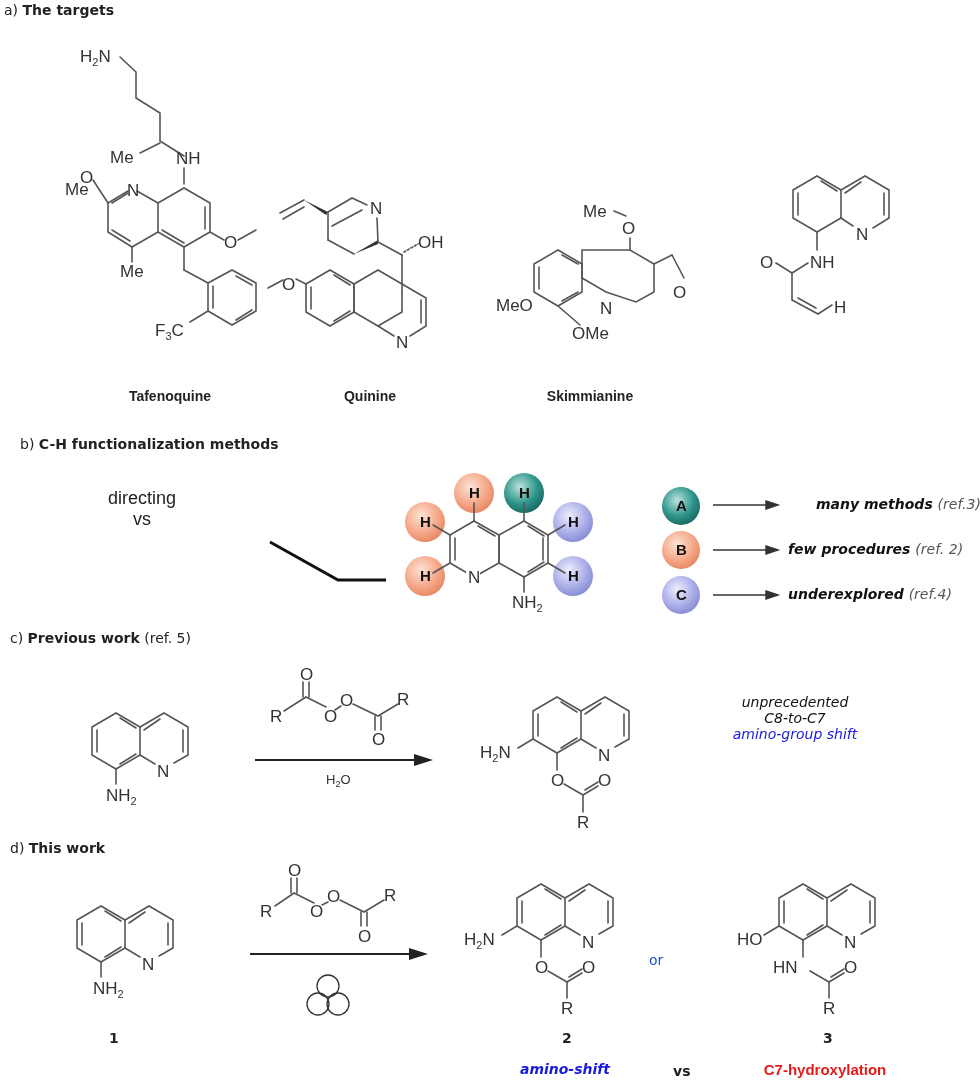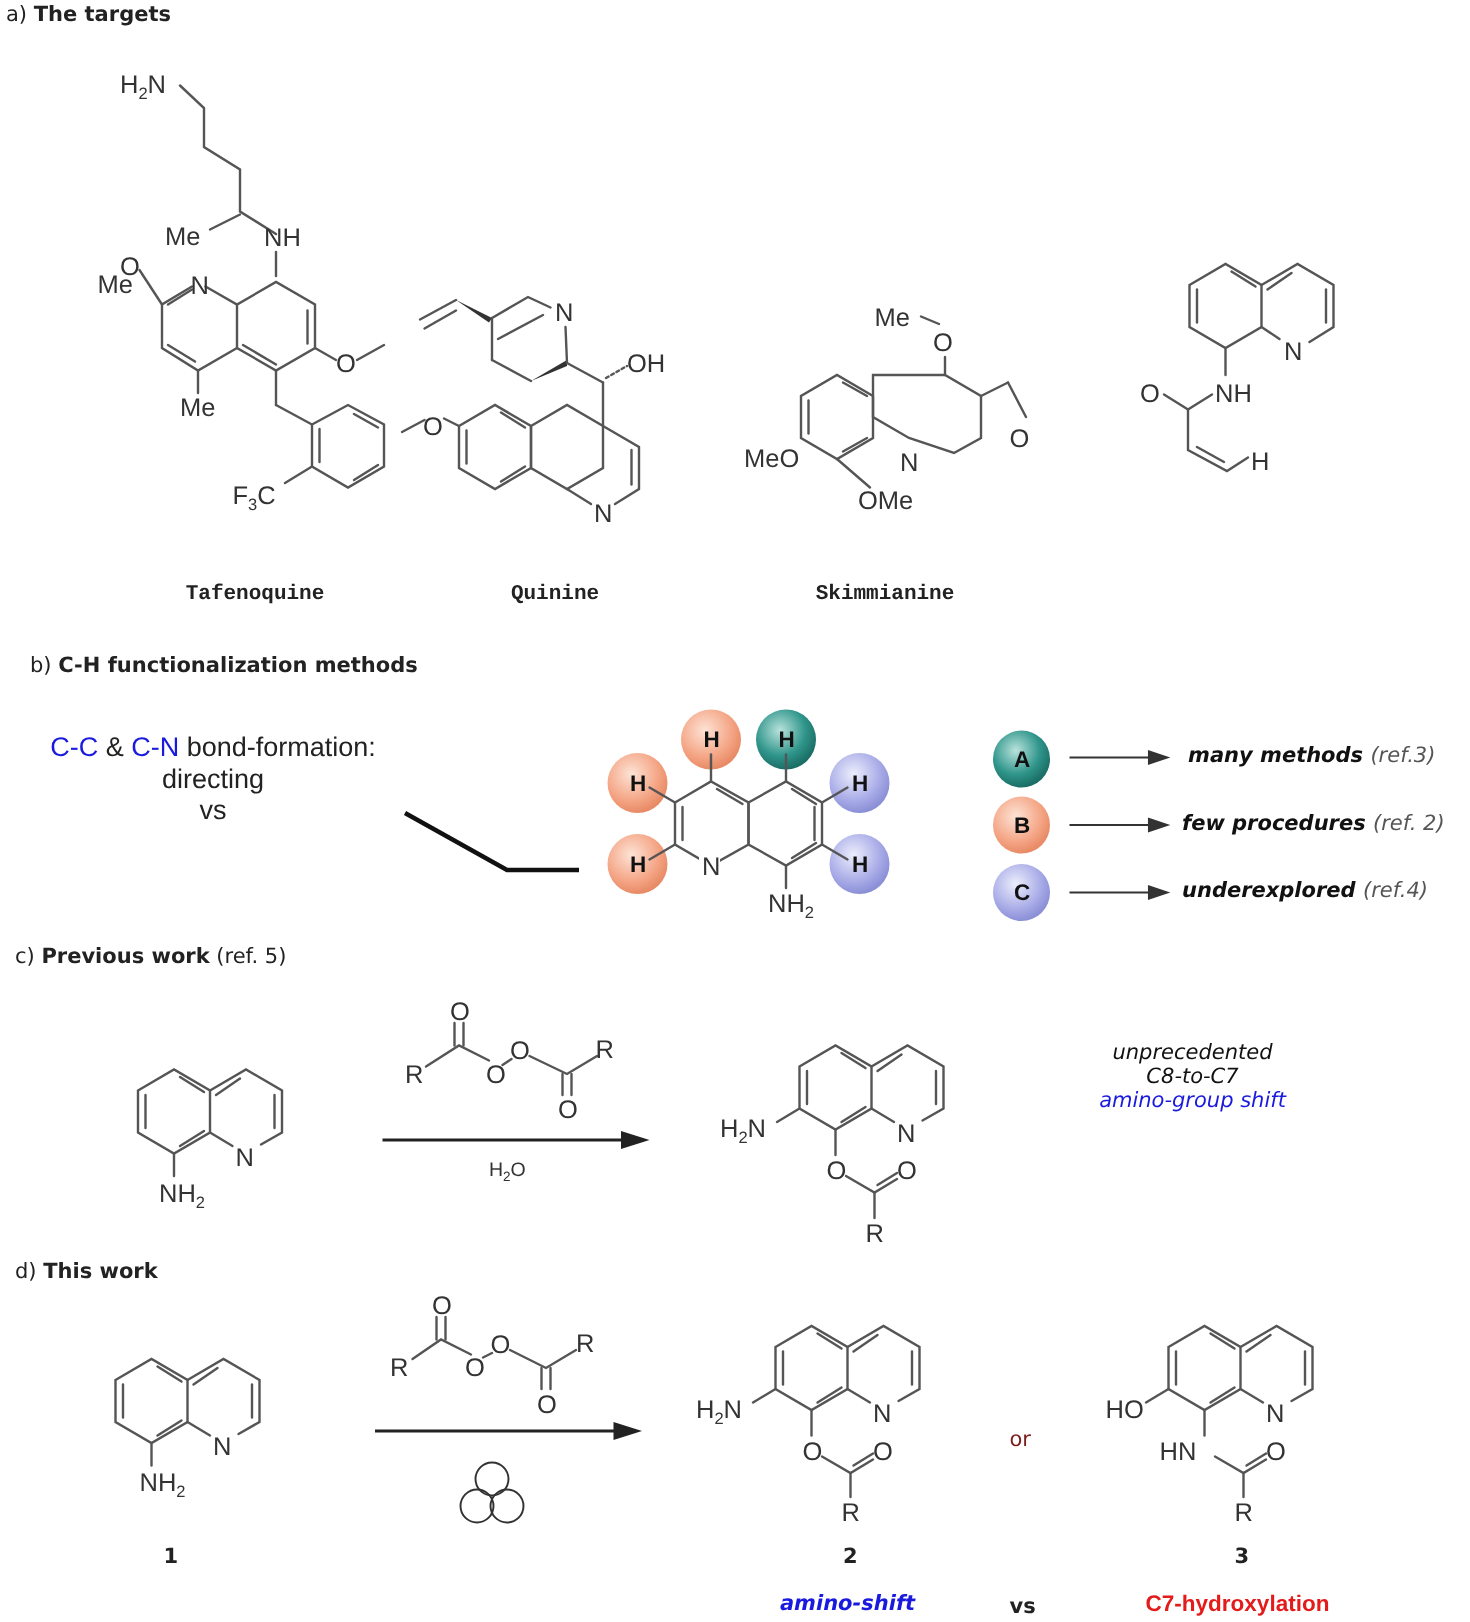--- a/index.html
+++ b/index.html
@@ -1,20 +1,20 @@
 <!DOCTYPE html>
 <html><head>
 <meta charset="utf-8">
 <style>
   html,body{margin:0;padding:0;background:#fff;}
   body{width:980px;height:1081px;position:relative;overflow:hidden;font-family:"Liberation Sans",sans-serif;color:#222;}
   .abs{position:absolute;}
   .hdr{font-family:"DejaVu Sans",sans-serif;font-size:14px;color:#222;white-space:nowrap;}
   .hdr b{font-weight:bold;}
-  .cap{font-family:Liberation Mono, monospace;font-weight:bold;font-size:14px;color:#222;text-align:center;white-space:nowrap;}
+  .cap{font-family:Liberation Sans, sans-serif;font-weight:bold;font-size:14px;color:#222;text-align:center;white-space:nowrap;}
   .ital{font-family:"DejaVu Sans",sans-serif;font-style:italic;font-size:13px;color:#333;text-align:center;white-space:nowrap;}
   svg{position:absolute;left:0;top:0;}
   .bond{stroke:#555;stroke-width:1.6;fill:none;stroke-linecap:round;}
   .atom{font-family:"Liberation Sans",sans-serif;font-size:17px;fill:#333;}
   .sub{font-size:11px;}
   .hlabel{font-family:"Liberation Sans",sans-serif;font-weight:bold;font-size:15px;fill:#111;}
   .bline{font-family:"Liberation Sans",sans-serif;font-size:18px;color:#222;text-align:center;line-height:21px;white-space:nowrap;}
   .blue{color:#1a1adf;}
   .red{color:#e41b1b;}
   .legend-t{font-family:"DejaVu Sans",sans-serif;font-style:italic;font-weight:bold;font-size:14px;color:#111;white-space:nowrap;}
@@ -334,34 +334,33 @@
   </g>
 </svg>
 
 <div class="abs cap" style="left:100px;top:388px;width:140px;">Tafenoquine</div>
 <div class="abs cap" style="left:300px;top:388px;width:140px;">Quinine</div>
 <div class="abs cap" style="left:520px;top:388px;width:140px;">Skimmianine</div>
 <div class="abs ital" style="left:740px;top:358px;width:240px;line-height:18px;">
 </div>
 
 <div class="abs bline" style="left:22px;top:488px;width:240px;">
-  <div><span class="blue">C-C</span><span> &amp; </span><span class="blue">C-N</span><span> bond-formation:</span></div>
   <div>directing</div>
   <div>vs</div>
 </div>
 
-<div class="abs legend-t" style="left:792px;top:496px;"><span>many methods </span><span class="ref">(ref.3)</span></div>
+<div class="abs legend-t" style="left:816px;top:496px;"><span>many methods </span><span class="ref">(ref.3)</span></div>
 <div class="abs legend-t" style="left:788px;top:541px;"><span>few procedures </span><span class="ref">(ref. 2)</span></div>
 <div class="abs legend-t" style="left:788px;top:586px;"><span>underexplored </span><span class="ref">(ref.4)</span></div>
 
 <div class="abs ital" style="left:720px;top:694px;width:150px;font-size:14px;line-height:16px;color:#111;">
   <div>unprecedented</div>
   <div>C8-to-C7</div>
   <div class="blue">amino-group shift</div>
 </div>
 
 <div class="abs num" style="left:109px;top:1030px;">1</div>
 <div class="abs num" style="left:562px;top:1030px;">2</div>
 <div class="abs num" style="left:823px;top:1030px;">3</div>
-<div class="abs" style="left:673px;top:952px;font-family:'DejaVu Sans',sans-serif;font-size:14px;color:#7f1d1d;">or</div>
+<div class="abs" style="left:649px;top:952px;font-family:'DejaVu Sans',sans-serif;font-size:14px;color:#1d4ed8;">or</div>
 <div class="abs" style="left:673px;top:1063px;font-family:'DejaVu Sans',sans-serif;font-weight:bold;font-size:14px;color:#222;">vs</div>
 <div class="abs ital" style="left:510px;top:1061px;width:110px;font-weight:bold;font-size:14px;color:#1a1adf;">amino-shift</div>
 <div class="abs" style="left:745px;top:1061px;width:160px;text-align:center;font-family:Liberation Sans, sans-serif;font-weight:bold;font-size:15px;color:#e41b1b;">C7-hydroxylation</div>
 
 </body></html>

